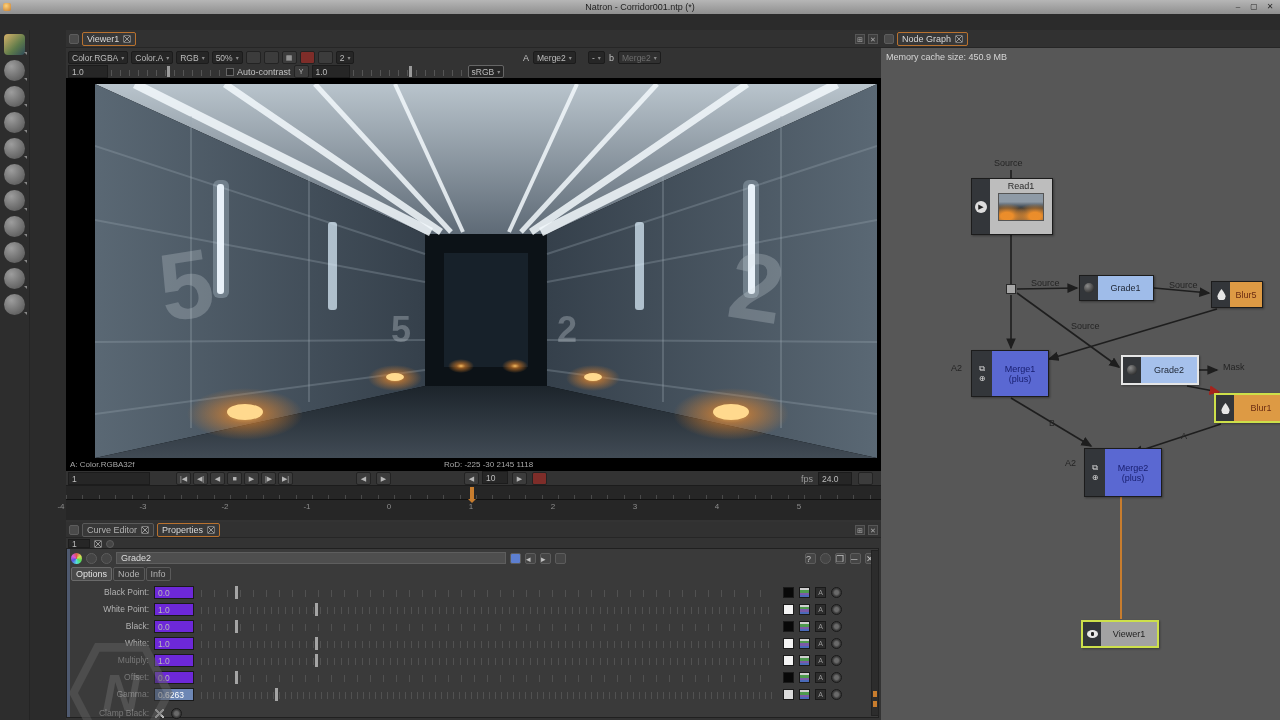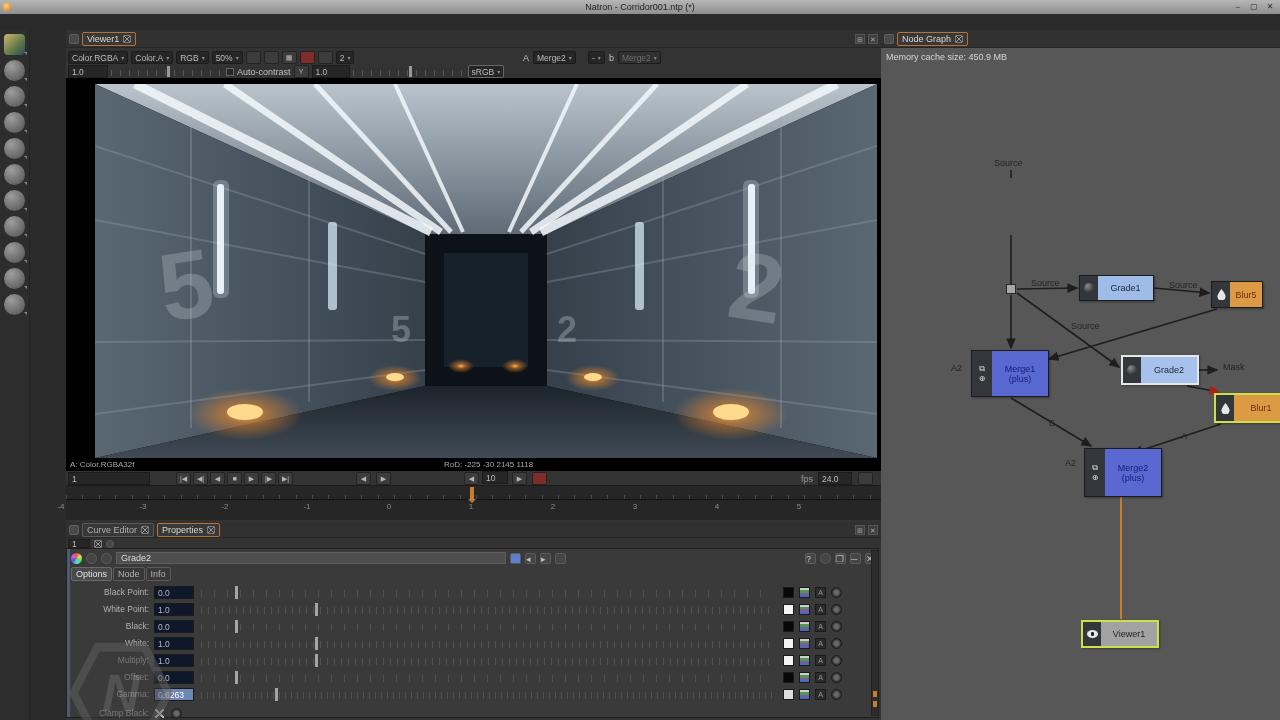--- a/index.html
+++ b/index.html
@@ -53,21 +53,21 @@
   #playhead{position:absolute;left:404px;top:1px;width:4px;height:12px;background:#c87d2e;}
   #playhead::after{content:"";position:absolute;left:-2px;top:12px;border-left:4px solid transparent;border-right:4px solid transparent;border-top:4px solid #c87d2e;}
   
   #bottompanel{left:30px;top:522px;width:815px;height:198px;}
   #propframe{position:absolute;left:0;top:26px;width:813px;height:170px;background:#3a3a3a;border:1px solid #202020;}
   #propframe .lstrip{position:absolute;left:0;top:0;bottom:0;width:3px;background:#5d6f95;opacity:.6;}
   .hdrbtn{width:11px;height:11px;background:#454545;border:1px solid #5c5c5c;border-radius:2px;position:relative;}
   .round{border-radius:50%;}
   .prow{position:absolute;left:4px;height:16px;width:908px;}
   .plabel{position:absolute;left:0;top:2px;width:78px;text-align:right;color:#b2b2b2;font-size:8.5px;}
-  .pval{position:absolute;left:83px;top:1px;width:40px;height:13px;background:#0f172a;border:1px solid #1a1a1a;color:#b8b8b8;font-size:8.5px;line-height:12px;padding-left:3px;}
+  .pval{position:absolute;left:83px;top:1px;width:40px;height:13px;background:#6d28d9;border:1px solid #1a1a1a;color:#b8b8b8;font-size:8.5px;line-height:12px;padding-left:3px;}
   .pval.sel{background:#6d87b5;color:#fff;}
   .pslider{position:absolute;left:130px;top:1px;width:572px;height:13px;}
   .pslider::before{content:"";position:absolute;left:0;right:0;bottom:2px;height:7px;
      background:repeating-linear-gradient(90deg,#515151 0 1px,transparent 1px var(--sp,13px));}
   .pslider .mark{position:absolute;top:0;bottom:0;width:3px;background:#a5a5a5;}
   .swatch{position:absolute;left:712px;top:2px;width:11px;height:11px;border:1px solid #1a1a1a;}
   .rgbaic{position:absolute;left:728px;top:2px;width:11px;height:11px;border:1px solid #1a1a1a;
      background:linear-gradient(180deg,#cfcfcf 0 25%,#4e9a4e 25% 50%,#7a5aa8 50% 75%,#4a6ab8 75%);}
   .abtn{position:absolute;left:744px;top:2px;width:11px;height:11px;background:#2c2c2c;border:1px solid #1a1a1a;color:#9a9a9a;font-size:7px;text-align:center;line-height:10px;}
   .crvbtn{position:absolute;left:760px;top:2px;width:11px;height:11px;border:1px solid #1a1a1a;border-radius:50%;background:radial-gradient(circle at 50% 50%,#6a6a6a 0 30%,#3a3a3a 60%);}
@@ -498,20 +498,32 @@
     <span class="glabel" style="left:113px;top:128px">Source</span>
     <span class="glabel" style="left:150px;top:248px">Source</span>
     <span class="glabel" style="left:190px;top:291px">Source</span>
     <span class="glabel" style="left:288px;top:250px">Source</span>
     <span class="glabel" style="left:342px;top:332px">Mask</span>
     <span class="glabel" style="left:300px;top:401px">A</span>
     <span class="glabel" style="left:168px;top:388px">B</span>
     <span class="glabel" style="left:70px;top:333px">A2</span>
     <span class="glabel" style="left:184px;top:428px">A2</span>
 
+    <div class="node" style="left:90px;top:148px;width:82px;height:57px">
+      <div class="tabL">
+        <span style="width:12px;height:12px;border-radius:50%;background:#ddd;display:flex;align-items:center;justify-content:center;color:#222;font-size:7px">▶</span>
+      </div>
+      <div class="nbody" style="background:#bdbdbd;color:#2a2a2a;justify-content:flex-start;padding-top:2px">
+        <span>Read1</span>
+        <span style="width:46px;height:28px;margin-top:2px;background:
+          radial-gradient(ellipse at 18% 85%, rgba(255,150,40,.9) 0 12%, transparent 40%),
+          radial-gradient(ellipse at 82% 85%, rgba(255,150,40,.9) 0 12%, transparent 40%),
+          linear-gradient(180deg,#8e9aa6 0 30%,#2a333c 55%,#39424c);border:1px solid #555"></span>
+      </div>
+    </div>
 
     <div class="dotnode" style="left:125px;top:254px"></div>
 
     <div class="node" style="left:198px;top:245px;width:75px;height:26px">
       <div class="tabL">
           <span class="sphere"></span>
         </div>
       <div class="nbody" style="background:#9fbce9;color:#1d2533">
           <span>Grade1</span>
         </div>

